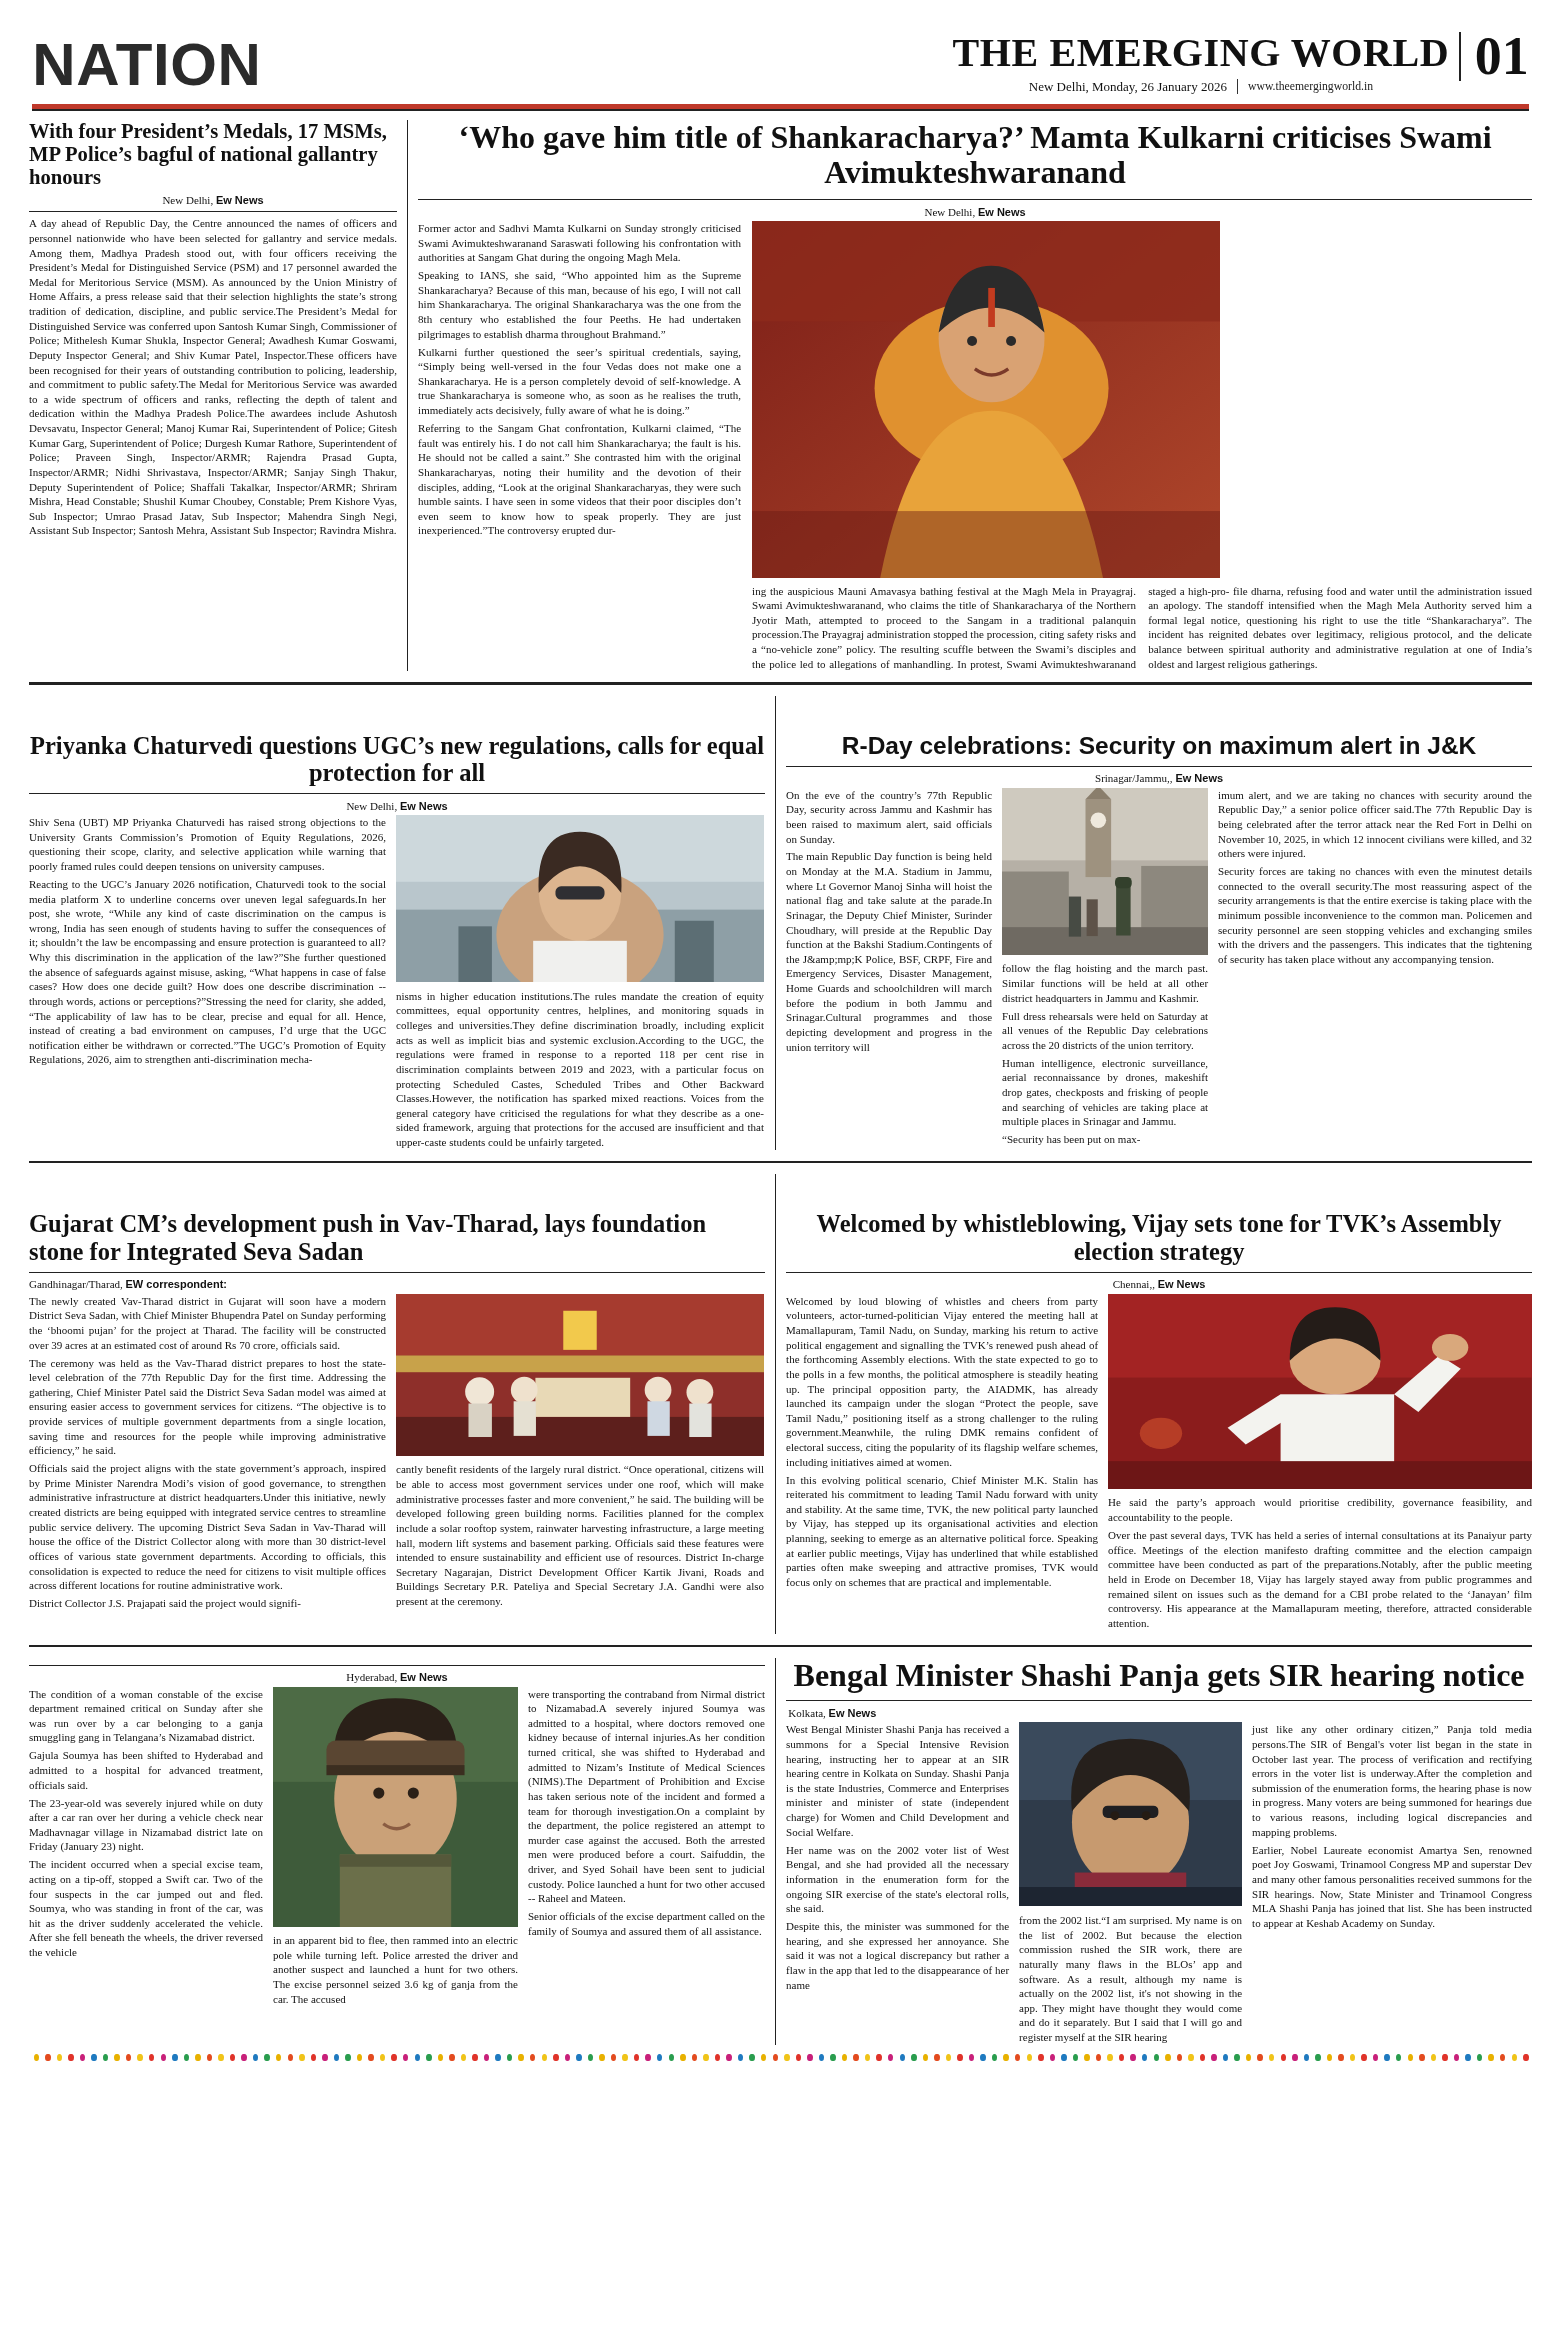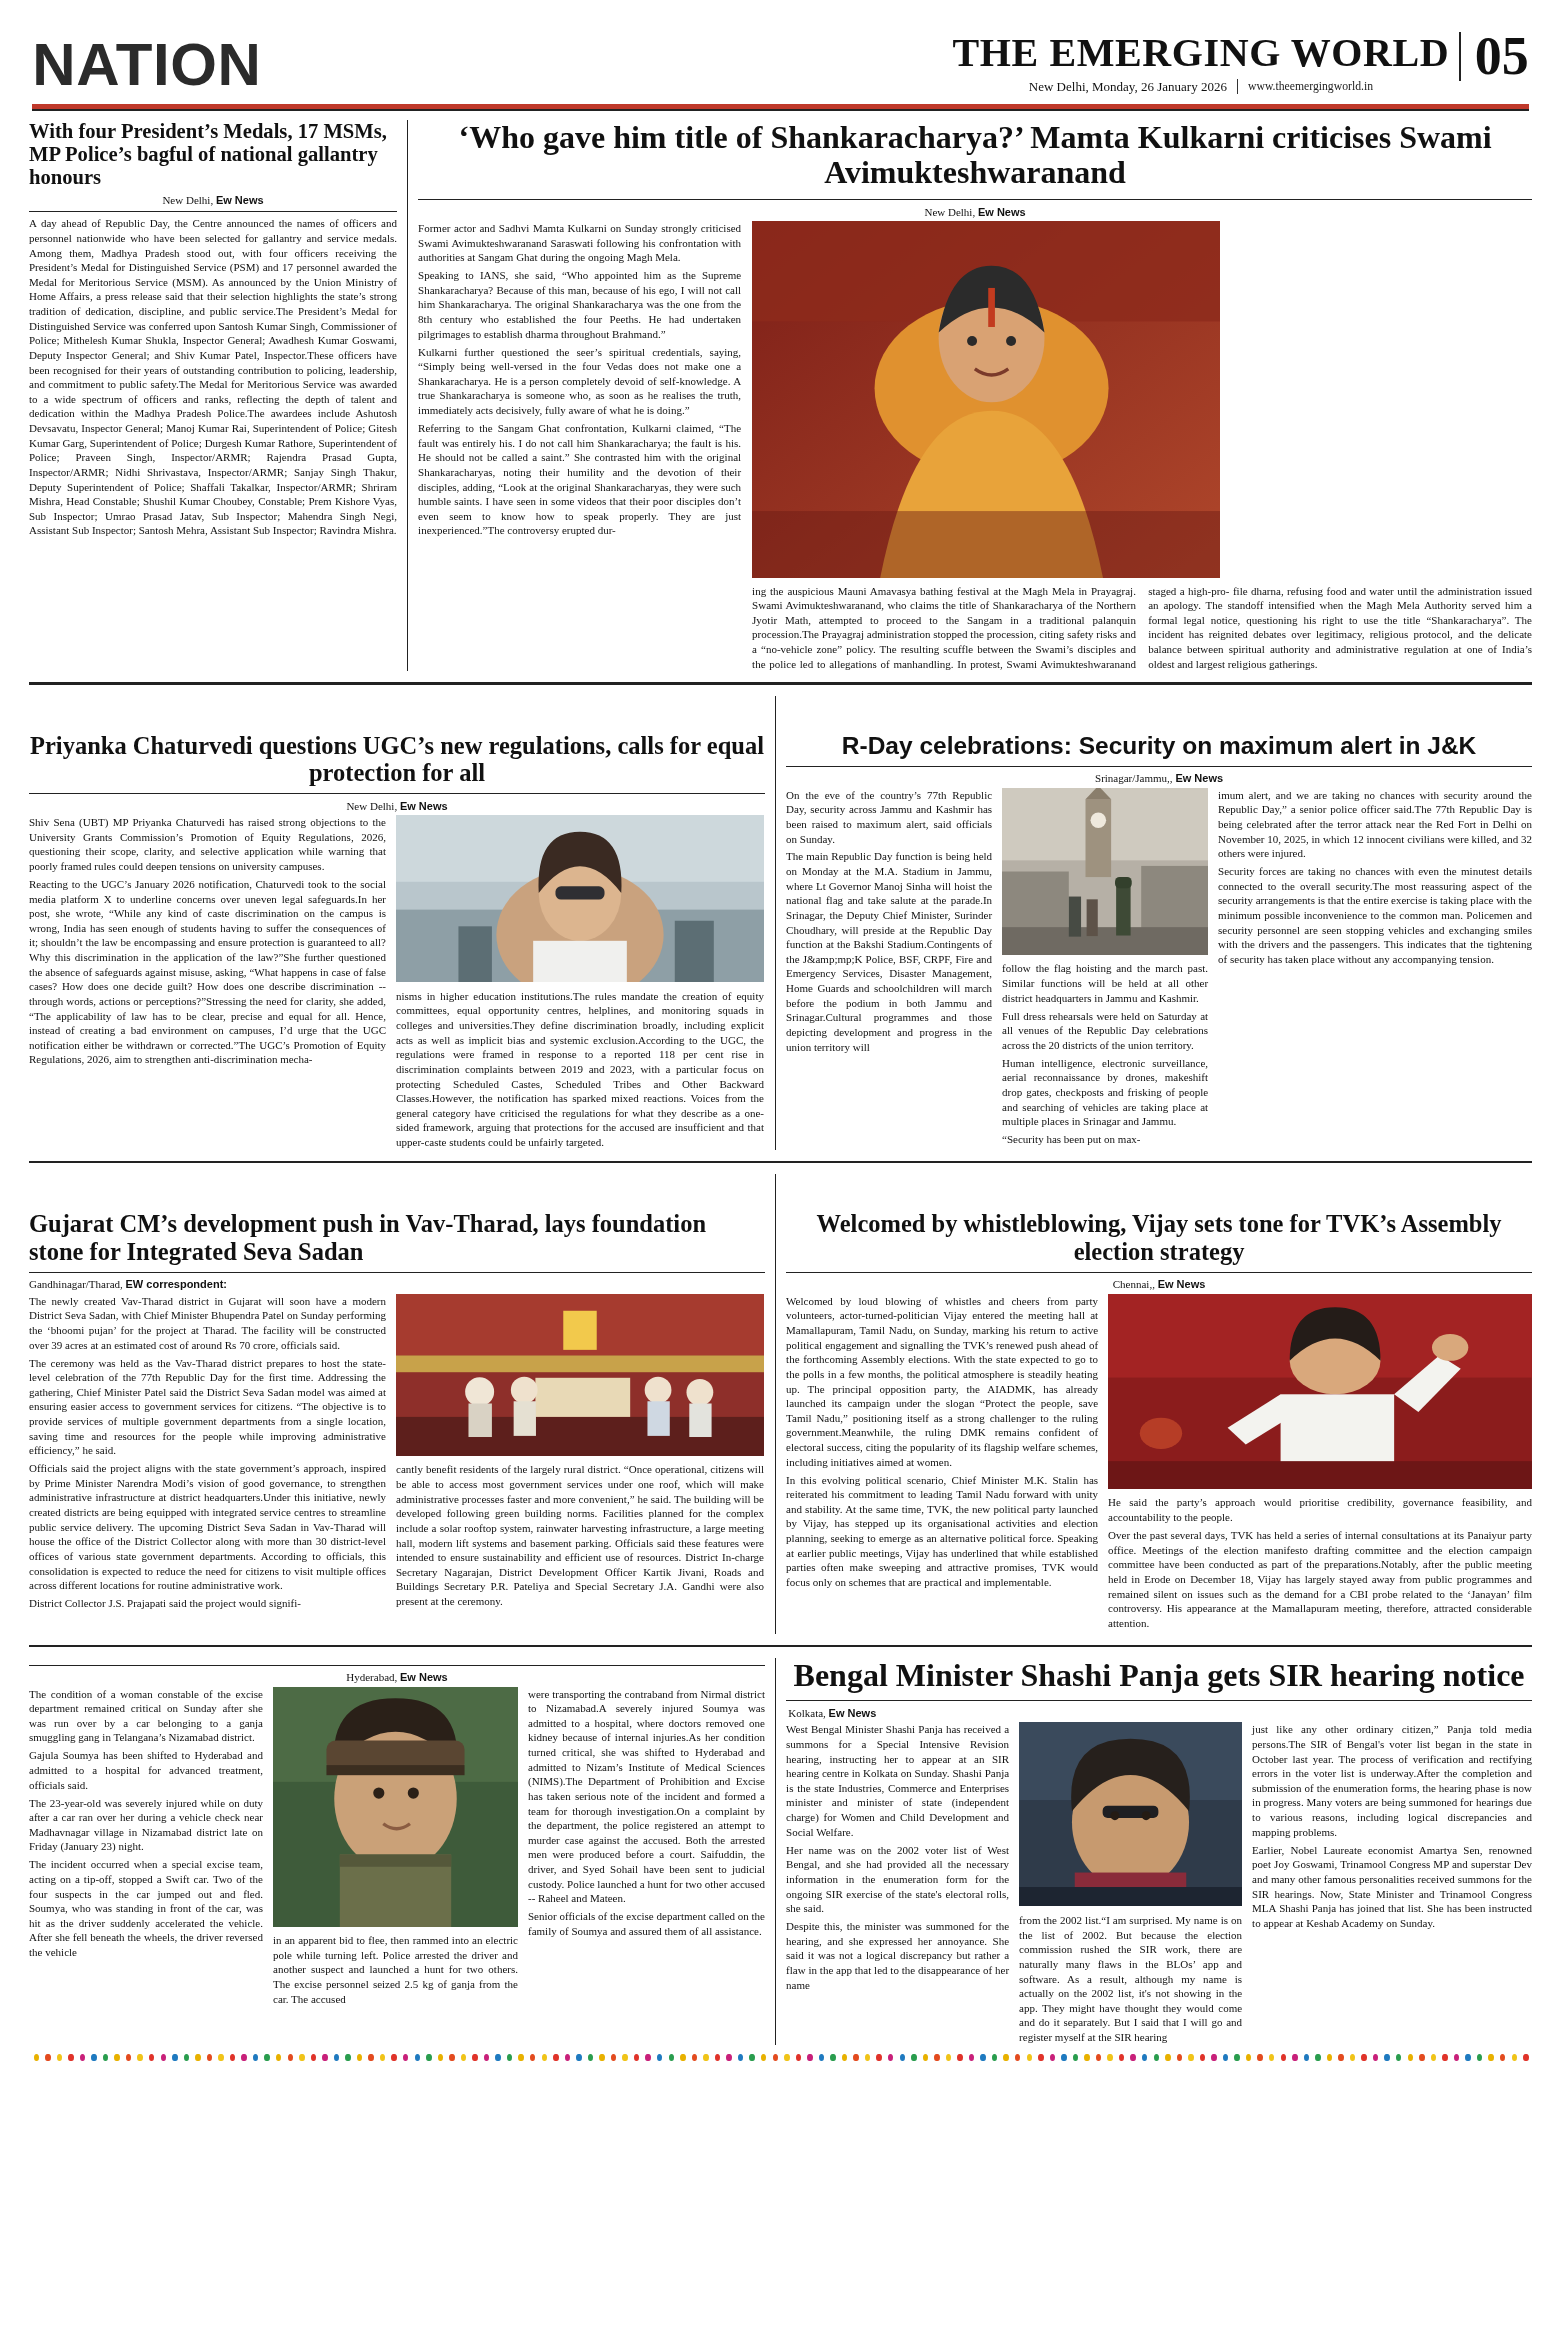--- a/index.html
+++ b/index.html
@@ -142,21 +142,21 @@
     <div class="nation-word">NATION</div>
     <div class="masthead-right">
       <div class="paper-block">
         <div class="paper-title">THE EMERGING WORLD</div>
         <div class="paper-sub">
           <span>New Delhi, Monday, 26 January 2026</span>
           <span class="divider"></span>
           <span class="site">www.theemergingworld.in</span>
         </div>
       </div>
-      <div class="page-num">05</div>
+      <div class="page-num">01</div>
     </div>
   </div>
   <div class="rule-red"></div>
   <div class="rule-thin"></div>
 
   <div class="band">
 
     <div style="width: 368px; flex:none;">
       <div class="headline h-small h-left">With four President’s Medals, 17 MSMs, MP Police’s bagful of national gallantry honours</div>
       <div class="byline" style="border-bottom:1.1px solid #222; padding-bottom:4.5px;">
@@ -406,21 +406,21 @@
               <path d="M110 140 q110 -120 220 0 q10 -120 -110 -120 q-120 0 -110 120z" fill="#2a2018"></path>
               <rect x="96" y="96" width="248" height="56" rx="16" fill="#5a4632"></rect>
               <rect x="96" y="140" width="248" height="18" fill="#3b2e20"></rect>
               <rect x="120" y="300" width="200" height="130" fill="#6b6f4a"></rect>
               <rect x="120" y="300" width="200" height="22" fill="#55583a"></rect>
               <circle cx="190" cy="190" r="10" fill="#2b2017"></circle>
               <circle cx="252" cy="190" r="10" fill="#2b2017"></circle>
               <path d="M198 245 q24 18 48 0" stroke="#8a5c42" stroke-width="6" fill="none"></path>
             </svg>
           </div>
-          <div class="bodytext" style="margin-top:6.7px;">in an apparent bid to flee, then rammed into an electric pole while turning left. Police arrested the driver and another suspect and launched a hunt for two others. The excise personnel seized 2.5 kg of ganja from the car. The accused</div>
+          <div class="bodytext" style="margin-top:6.7px;">in an apparent bid to flee, then rammed into an electric pole while turning left. Police arrested the driver and another suspect and launched a hunt for two others. The excise personnel seized 3.6 kg of ganja from the car. The accused</div>
         </div>
         <div class="fill bodytext">
             <p>were transporting the contraband from Nirmal district to Nizamabad.A severely injured Soumya was admitted to a hospital, where doctors removed one kidney because of internal injuries.As her condition turned critical, she was shifted to Hyderabad and admitted to Nizam’s Institute of Medical Sciences (NIMS).The Department of Prohibition and Excise has taken serious note of the incident and formed a team for thorough investigation.On a complaint by the department, the police registered an attempt to murder case against the accused. Both the arrested men were produced before a court. Saifuddin, the driver, and Syed Sohail have been sent to judicial custody. Police launched a hunt for two other accused -- Raheel and Mateen.</p>
             <p>Senior officials of the excise department called on the family of Soumya and assured them of all assistance.</p>
           </div>
       </div>
     </div>
 
     <div class="vline"></div>
 

